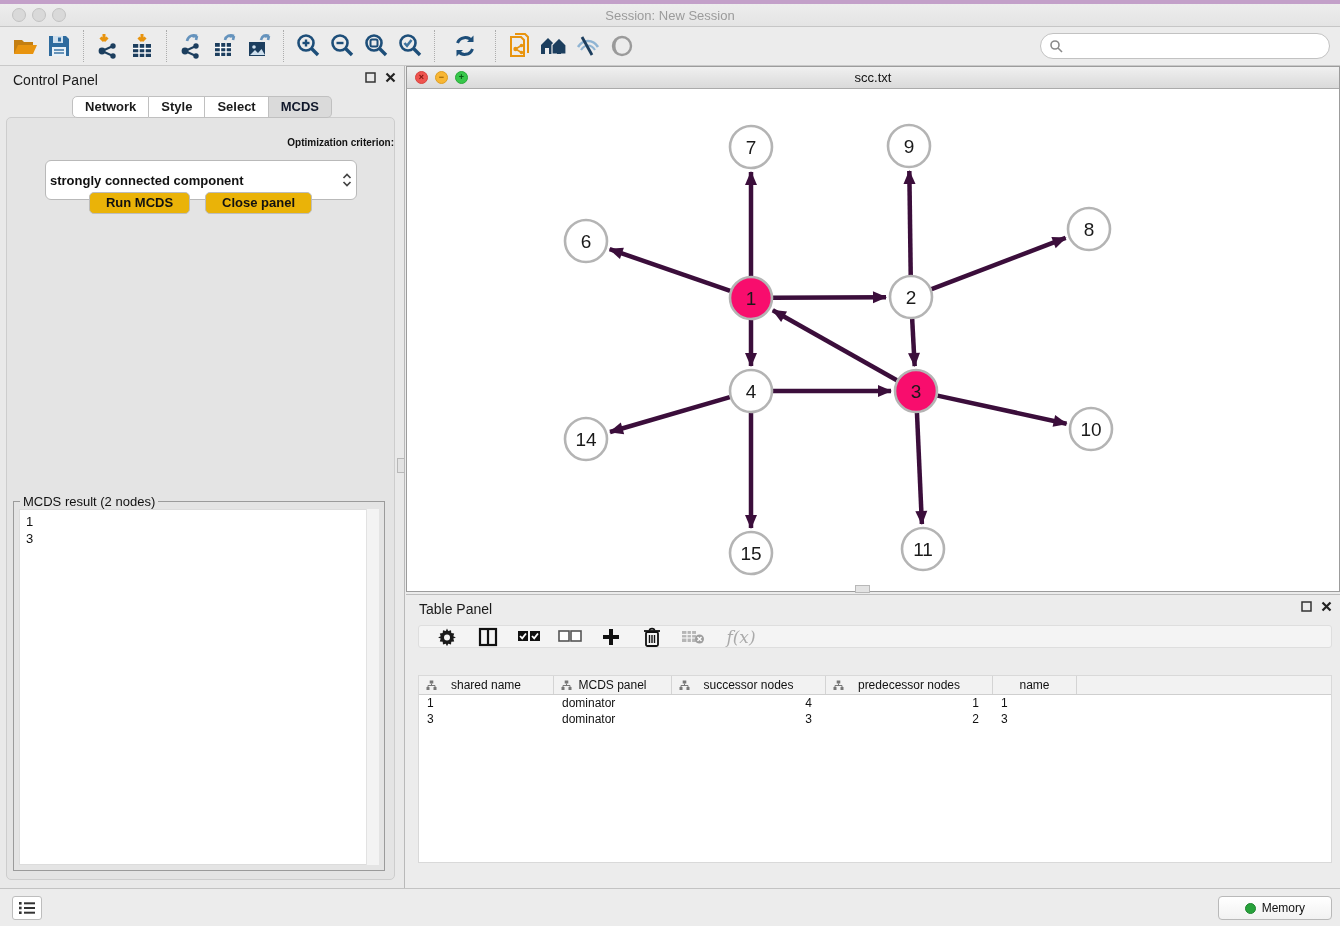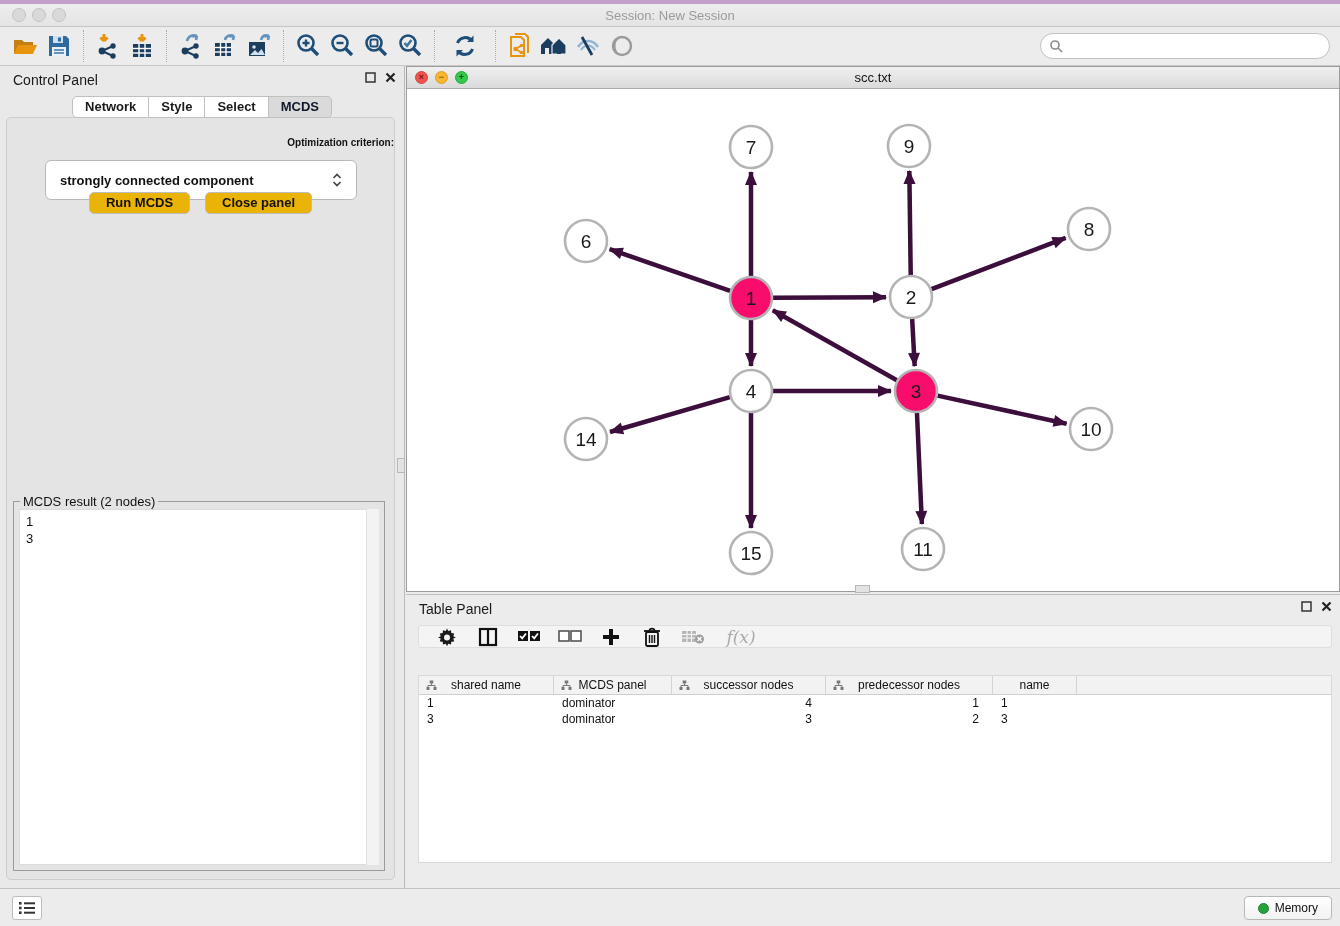--- a/index.html
+++ b/index.html
@@ -27,21 +27,21 @@
   .cp-header { position:absolute; top:0; left:0; right:0; height:28px; }
   .panel-title { position:absolute; left:13px; top:6px; font-size:14px; color:#1a1a1a; }
   .panel-icons { position:absolute; right:8px; top:6px; display:flex; gap:9px; align-items:center; }
   .tabs-row { position:absolute; top:30px; left:0; right:0; display:flex; justify-content:center; z-index:2; }
   .tab { background:#fff; border:1px solid #c0c0c0; border-left:none; padding:2px 12px 3px; font-size:13px; font-weight:bold; color:#1a1a1a; cursor:default; }
   .tab:first-child { border-left:1px solid #c0c0c0; border-radius:5px 0 0 5px; }
   .tab:last-child { border-radius:0 5px 5px 0; }
   .tab.selected { background:#dadada; color:#0f172a; }
   .cp-content { position:absolute; top:51px; left:6px; right:9px; bottom:8px; background:#e4e4e4; border:1px solid #cdcdcd; border-radius:5px; }
   .opt-label { position:absolute; top:19px; left:0; right:0; text-align:right; font-size:10px; font-weight:bold; color:#111; }
-  .dropdown { position:absolute; top:42px; left:38px; width:312px; height:40px; background:#fff; border:1px solid #b9b9b9; border-radius:6px; display:flex; align-items:center; padding:0 14px; font-size:13px; font-weight:bold; color:#111; }
+  .dropdown { position:absolute; top:42px; left:38px; width:312px; height:40px; background:#fff; border:1px solid #b9b9b9; border-radius:6px; display:flex; align-items:center; padding:0 4px; font-size:13px; font-weight:bold; color:#111; }
   .dropdown .dd-label { flex:1; }
   .cp-buttons { position:absolute; top:74px; left:0; right:0; display:flex; justify-content:center; gap:15px; }
   .mac-btn { background:#eab308; border:1px solid #bdbdbd; border-radius:5px; font-family:"Liberation Sans",sans-serif; font-size:13px; font-weight:bold; color:#111; padding:2px 16px 3px; height:22px; }
   fieldset.result-group { position:absolute; left:6px; right:9px; top:376px; bottom:8px; border:1px solid #9b9b9b; }
   fieldset.result-group legend { font-size:13px; color:#111; margin-left:6px; padding:0 3px; }
   .result-white { position:absolute; left:5px; right:5px; top:0px; bottom:5px; background:#fff; border:1px solid #dcdcdc; font-size:13px; color:#111; padding:3px 6px; line-height:17px; }
   .result-scroll { position:absolute; right:5px; top:0px; bottom:5px; width:13px; background:#f3f3f3; border-left:1px solid #e2e2e2; }
 
   
   .network-window { position:absolute; left:406px; top:0; width:934px; height:526px; background:#fff; border:1px solid #9c9c9c; }
@@ -67,21 +67,21 @@
   .th { position:relative; border-right:1px solid #d4d4d4; font-size:12px; color:#111; display:flex; align-items:center; justify-content:center; }
   .th .tree-ic { position:absolute; left:7px; top:4px; }
   .tr { display:flex; height:16px; font-size:12px; color:#111; }
   .td { padding:1px 8px 0; overflow:hidden; white-space:nowrap; }
   .td.num { text-align:right; padding-right:14px; }
   .tp-tabs { position:absolute; bottom:6px; left:0; right:0; display:flex; justify-content:center; }
 
   
   .statusbar { position:absolute; bottom:0; left:0; right:0; height:38px; background:#ececec; border-top:1px solid #c3c3c3; }
   .list-btn { position:absolute; left:12px; top:7px; width:30px; height:24px; background:#fff; border:1px solid #bdbdbd; border-radius:3px; display:flex; align-items:center; justify-content:center; }
-  .memory-btn { position:absolute; right:8px; top:7px; height:24px; background:linear-gradient(#fff,#f2f2f2); border:1px solid #b9b9b9; border-radius:4px; display:flex; align-items:center; gap:6px; padding:0 13px; font-size:12px; color:#111; }
+  .memory-btn { position:absolute; right:8px; top:7px; height:24px; background:linear-gradient(#fff,#f2f2f2); border:1px solid #b9b9b9; border-radius:4px; display:flex; align-items:center; gap:6px; padding:0 26px; font-size:12px; color:#111; }
   .mem-dot { width:11px; height:11px; border-radius:50%; background:#27a23b; border:1px solid #1e8530; }
 </style>
 </head>
 <body>
 
 <div id="app">
 
   <div class="accent-strip"></div>
   <div class="titlebar">
     <div class="gdot" style="left:12px"></div>

